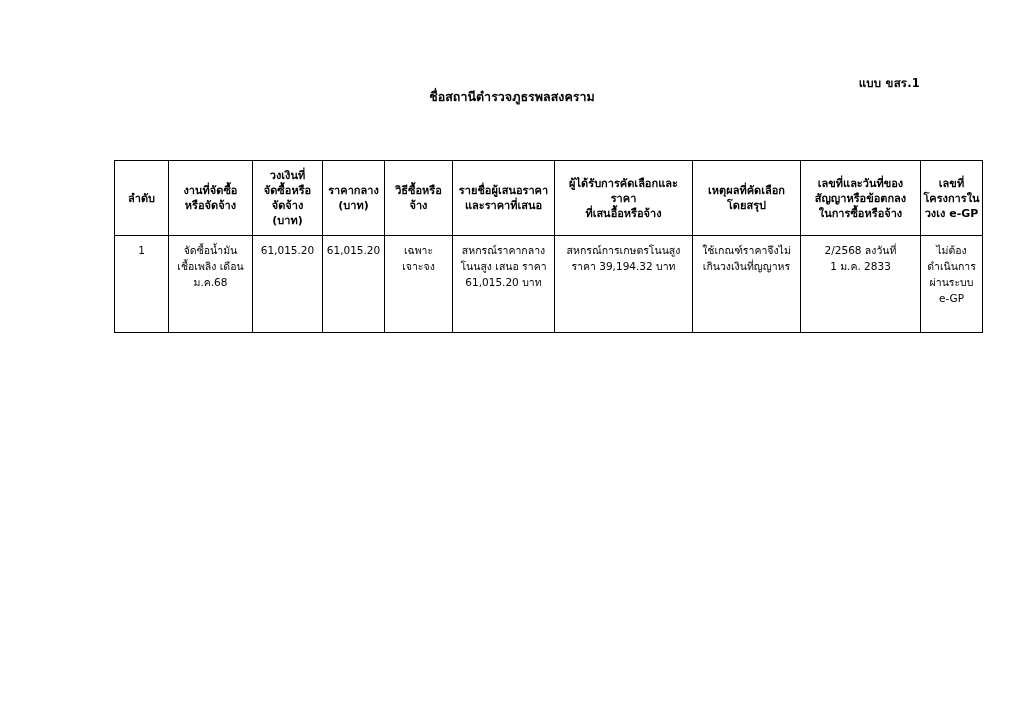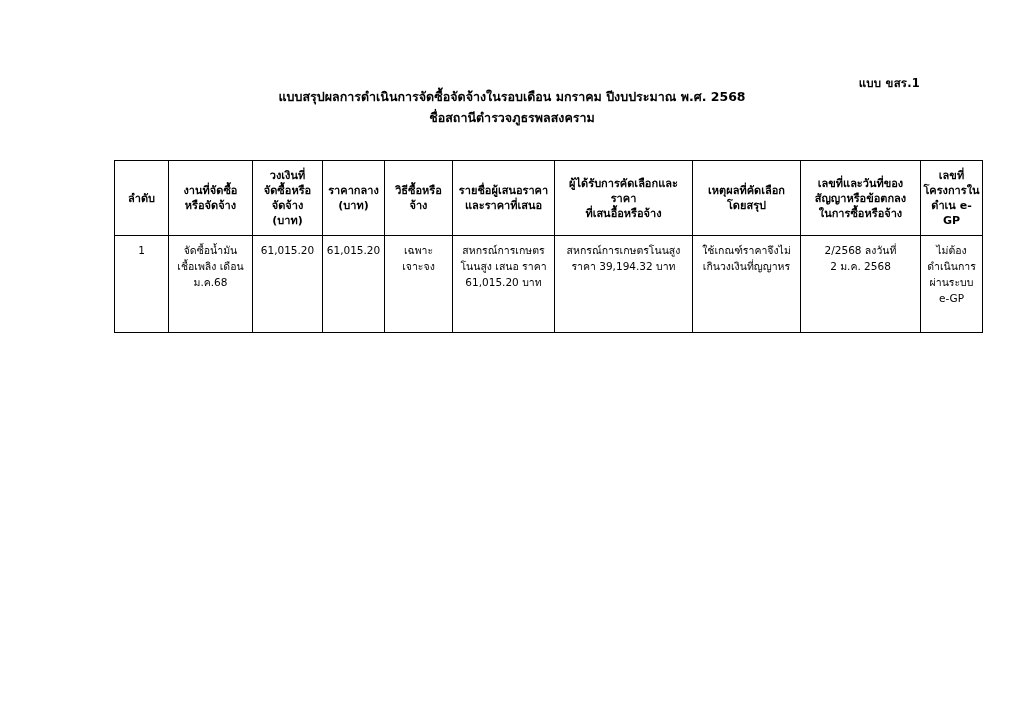--- a/index.html
+++ b/index.html
@@ -98,21 +98,20 @@
   col.c10 { width: 62px; }
 </style>
 </head>
 <body>
 
 <div class="page">
 
   <div class="form-code">แบบ ขสร.1</div>
 
   <div class="titles">
-    <div class="title-line">แบบสรุปผลการดำเนินการจัดซื้อจัดจ้างในรอบเดือน มกราคม  ปีงบประมาณ พ.ศ. 2568</div>
     <div class="title-line">ชื่อสถานีตำรวจภูธรพลสงคราม</div>
   </div>
 
   <table class="summary">
     <colgroup>
       <col class="c1">
         <col class="c2">
         <col class="c3">
         <col class="c4">
         <col class="c5">
@@ -156,51 +155,51 @@
           <span class="cell-text">โดยสรุป</span>
         </th>
         <th>
           <span class="cell-text">เลขที่และวันที่ของ</span>
           <span class="cell-text">สัญญาหรือข้อตกลง</span>
           <span class="cell-text">ในการซื้อหรือจ้าง</span>
         </th>
         <th>
           <span class="cell-text">เลขที่</span>
           <span class="cell-text">โครงการใน</span>
-          <span class="cell-text">ดำเน e-GP</span>
+          <span class="cell-text">วงเง e-GP</span>
         </th>
       </tr>
     </thead>
     <tbody>
       <tr>
         <td class="num">1</td>
         <td>
           <span class="cell-text">จัดซื้อน้ำมัน</span>
           <span class="cell-text">เชื้อเพลิง เดือน</span>
           <span class="cell-text">ม.ค.68</span>
         </td>
         <td class="num">61,015.20</td>
         <td class="num">61,015.20</td>
         <td>เฉพาะเจาะจง</td>
         <td>
-          <span class="cell-text">สหกรณ์การเกษตร</span>
+          <span class="cell-text">สหกรณ์ราคากลาง</span>
           <span class="cell-text">โนนสูง เสนอ ราคา</span>
           <span class="cell-text">61,015.20 บาท</span>
         </td>
         <td>
           <span class="cell-text">สหกรณ์การเกษตรโนนสูง</span>
           <span class="cell-text">ราคา 39,194.32 บาท</span>
         </td>
         <td>
           <span class="cell-text">ใช้เกณฑ์ราคาจึงไม่</span>
           <span class="cell-text">เกินวงเงินที่ญญาหร</span>
         </td>
         <td>
           <span class="cell-text">2/2568 ลงวันที่</span>
-          <span class="cell-text">2 ม.ค. 2568</span>
+          <span class="cell-text">1 ม.ค. 2833</span>
         </td>
         <td class="last-col">
           <span class="cell-text">ไม่ต้อง</span>
           <span class="cell-text">ดำเนินการ</span>
           <span class="cell-text">ผ่านระบบ</span>
           <span class="cell-text">e-GP</span>
         </td>
       </tr>
     </tbody>
   </table>

